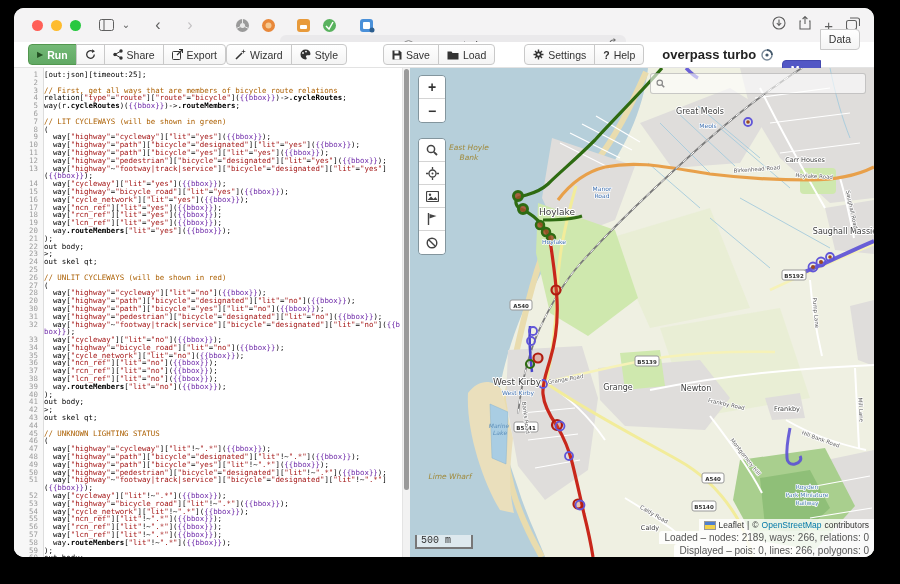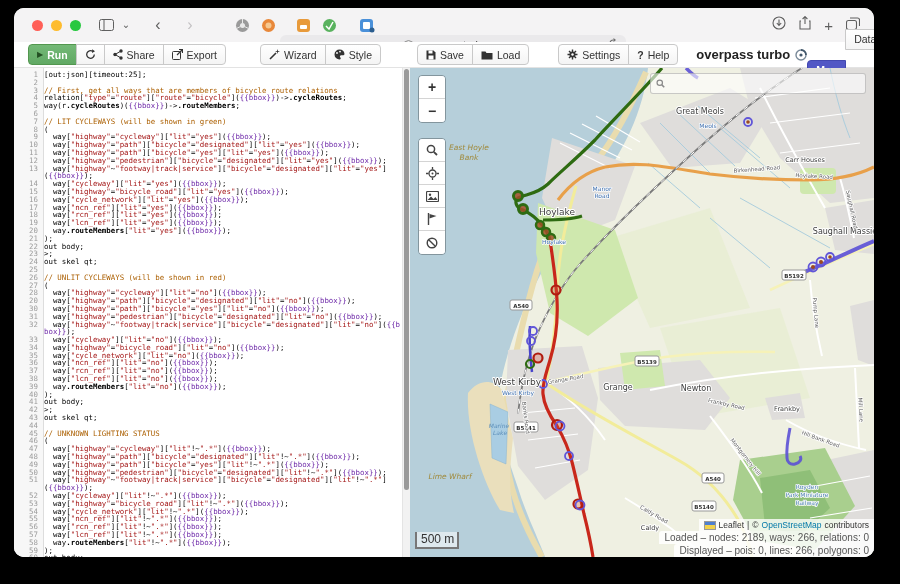--- a/index.html
+++ b/index.html
@@ -59,21 +59,21 @@
   .map svg.base{position:absolute;left:0;top:0;}
   .lf-group{position:absolute;left:8px;width:26px;background:rgba(255,255,255,0);
     border:1px solid rgba(0,0,0,.28);border-radius:4px;overflow:hidden;}
   .lf-btn{width:26px;height:23px;background:#fff;border-bottom:1px solid #d4d4d4;display:flex;
     align-items:center;justify-content:center;font-weight:bold;font-size:14px;color:#333;cursor:pointer;box-sizing:border-box;}
   .lf-btn:last-child{border-bottom:none;}
   .msearch{position:absolute;right:8px;top:5px;left:240px;height:19px;background:rgba(255,255,255,.6);
     border:1px solid rgba(110,110,110,.35);border-radius:3px;display:flex;align-items:center;padding:0 5px;gap:4px;}
   .msearch input{flex:1;border:none;background:transparent;outline:none;font-size:9px;}
   .scale{position:absolute;left:5px;bottom:8px;border:2px solid #777;border-top:none;
-    background:rgba(255,255,255,.55);font-size:12px;color:#333;padding:0 0 1px 4px;min-width:44px;box-sizing:border-box;}
+    background:rgba(255,255,255,.55);font-size:10px;color:#333;padding:0 20px 1px 4px;min-width:44px;box-sizing:border-box;font-family:Liberation Mono, monospace;}
   .stats{position:absolute;right:0;bottom:0;display:flex;flex-direction:column;align-items:flex-end;gap:0;}
   .stat{background:rgba(255,255,255,.85);font-size:10px;color:#555;padding:1px 5px;border-radius:3px 0 0 0;}
   .attr{background:rgba(255,255,255,.8);font-size:8.5px;color:#333;padding:1px 5px;display:flex;align-items:center;gap:3px;}
   .attr .osm{color:#0078a8;}
   .uaflag{display:inline-block;width:10px;height:7px;background:linear-gradient(#4f7fd0 50%,#f2d24b 50%);border:.5px solid #999;}
   
   text{font-family:"DejaVu Sans","Liberation Sans",sans-serif;paint-order:stroke;stroke:#fff;stroke-width:2px;stroke-linejoin:round;}
   .town{fill:#3c3c3c;font-size:8px;}
   .town.big{font-size:9px;}
   .town.sm{font-size:6.5px;}
@@ -187,21 +187,21 @@
           <span>Share</span>
         </span>
       <span class="tbtn">
           <svg width="11" height="11" viewBox="0 0 11 11">
             <rect x="0.5" y="2.5" width="8" height="8" rx="1" fill="none" stroke="#333"></rect>
             <path d="M5 6 L10 1 M7 0.5 H10.5 V4" fill="none" stroke="#333" stroke-width="1.2"></path>
           </svg>
           <span>Export</span>
         </span>
     </div>
-    <div class="tgroup" style="margin-left:34px">
+    <div class="tgroup" style="">
       <span class="tbtn">
           <svg width="11" height="11" viewBox="0 0 11 11">
             <path d="M1 10 L7 4" stroke="#333" stroke-width="1.6"></path>
             <path d="M8.5 0 L9 2 L11 2.5 L9 3 L8.5 5 L8 3 L6 2.5 L8 2 Z" fill="#333"></path>
           </svg>
           <span>Wizard</span>
         </span>
       <span class="tbtn">
           <svg width="11" height="11" viewBox="0 0 11 11">
             <path d="M5.5 0.5 A5 5 0 1 0 5.5 10.5 C7 10.5 7 9 6.2 8.2 C5.5 7.5 6 6.3 7.3 6.3 H9.5 A1.5 1.5 0 0 0 10.5 5 A5 5 0 0 0 5.5 0.5 Z" fill="#333"></path>

